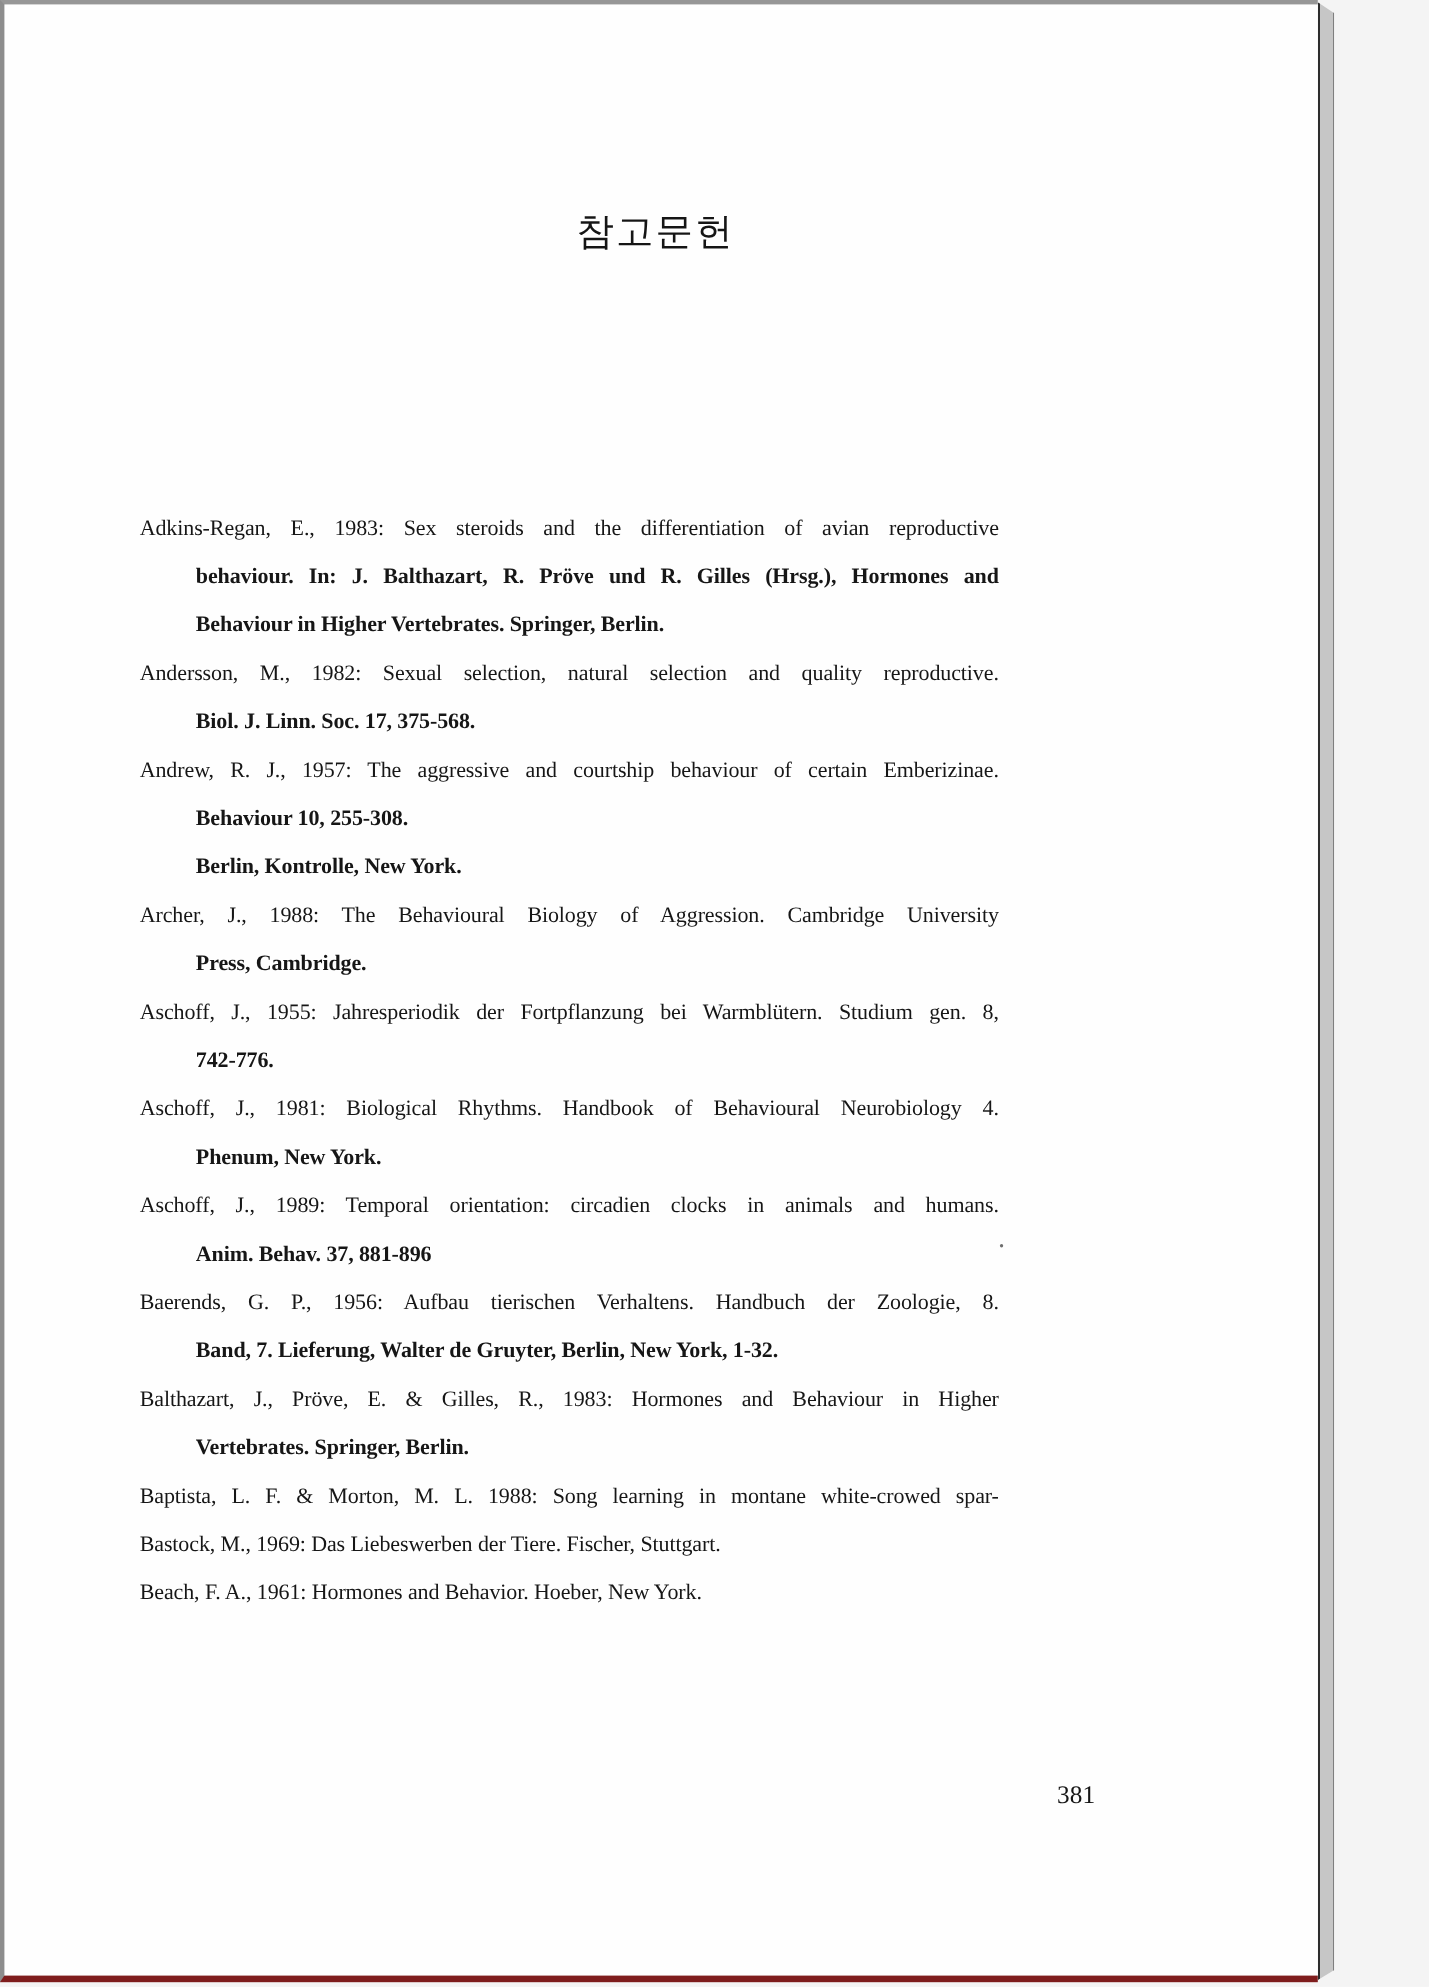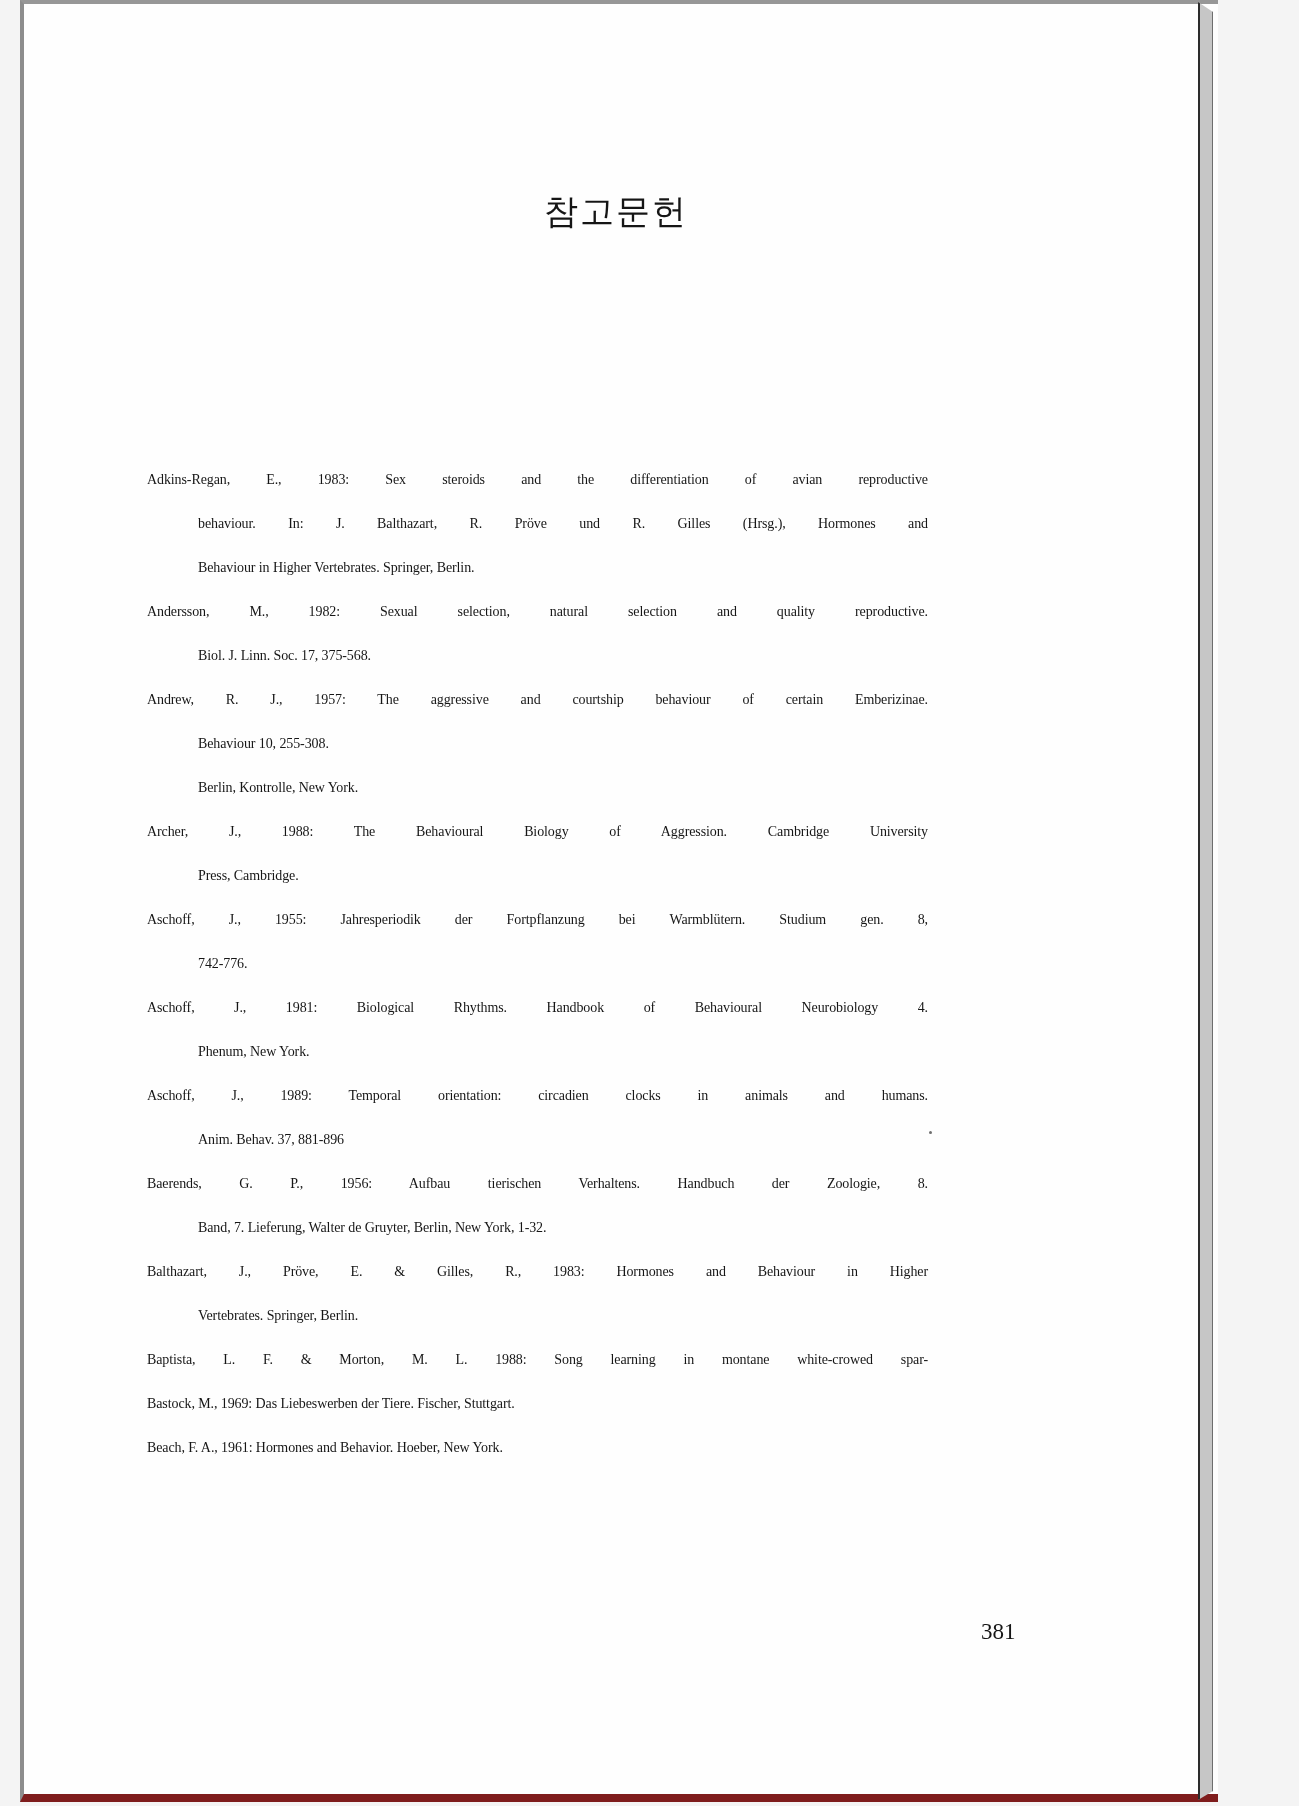--- a/index.html
+++ b/index.html
@@ -20,22 +20,21 @@
   .page {
     position: absolute;
     left: 0;
     top: 0;
     width: 1198px;
     height: 1802px;
     box-sizing: border-box;
     background: #fefefe;
     border-top: 4px solid #979797;
     border-left: 4px solid #8d8d8d;
-    border-bottom: 8px solid #7f1d1d;
-    margin-left: 20px;
+    border-bottom: 6px solid #7f1d1d;
   }
   
   .page-edge {
     position: absolute;
     left: 1198px;
     top: 2px;
     width: 15px;
     height: 1798px;
     background: #c6c6c6;
     border-left: 2px solid #2c2c2c;
@@ -57,27 +56,27 @@
   }
   .refs {
     position: absolute;
     left: 123px;
     top: 454px;
     width: 781px;
     color: #161616;
   }
   .entry { margin: 0; }
   .line {
-    font-size: 14px;
+    font-size: 20px;
     line-height: 44px;
     white-space: normal;
     letter-spacing: -0.1px;
     text-align: left;
   }
-  .line.cont { margin-left: 51px; }
+  .line.cont { margin-left: 51px; font-weight: bold; }
   .line.just {
     text-align: justify;
     text-align-last: justify;
   }
   .page-number {
     position: absolute;
     left: 957px;
     top: 1613px;
     font-size: 23px;
     line-height: 30px;

